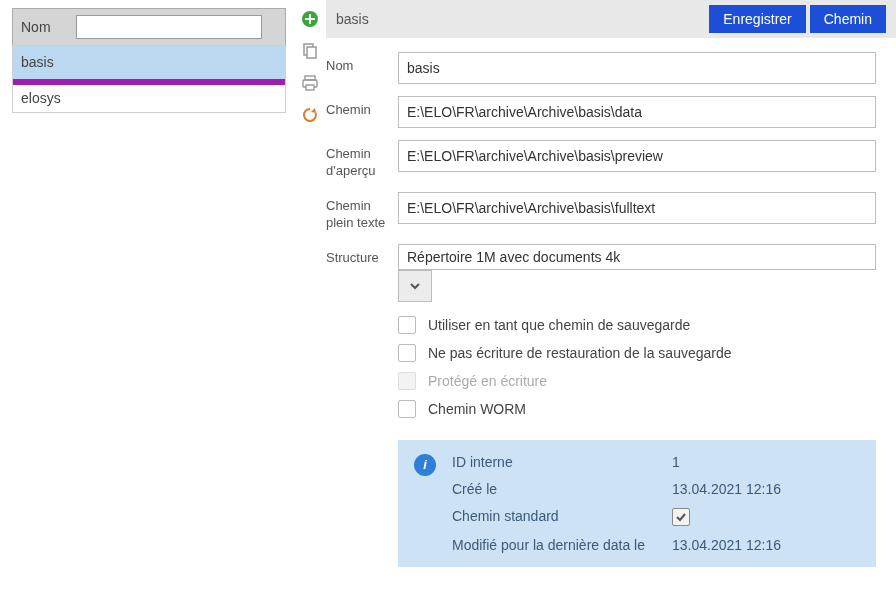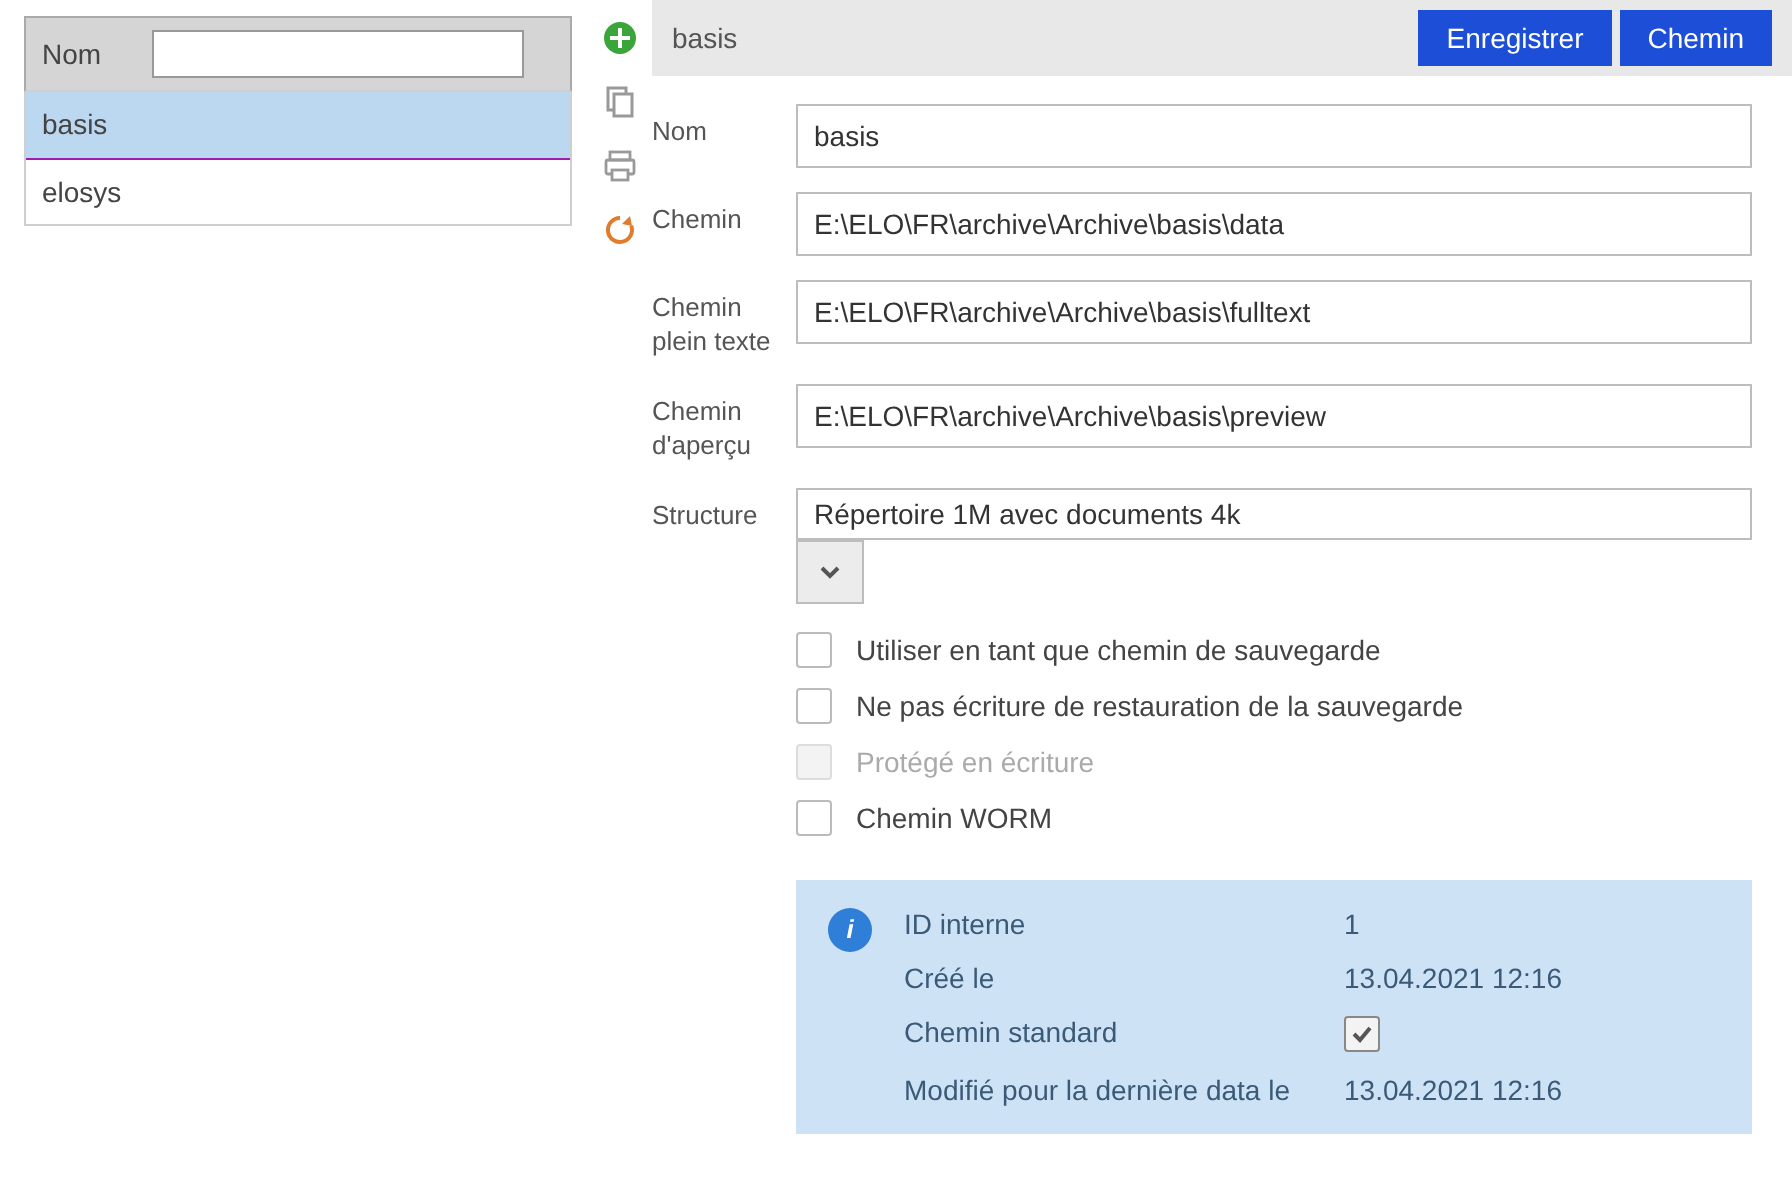--- a/index.html
+++ b/index.html
@@ -6,21 +6,21 @@
   body { background: #fff; font-size: 14px; color: #333; width: 896px; height: 600px; overflow: hidden; display: flex; }
   .left-col { width: 294px; padding: 8px 8px 8px 12px; }
   .icon-col { width: 32px; padding: 8px 0 0 0; display: flex; flex-direction: column; align-items: center; gap: 10px; }
   .right-col { flex: 1; padding: 0; }
   .list-table { border: 1px solid #cfcfcf; border-top: none; }
   .list-header { background: #d5d5d5; border: 1px solid #aaa; border-bottom: 1px solid #cfcfcf; display: flex; align-items: center; height: 38px; padding: 0 8px; }
   .list-header-label { color: #444; font-size: 14px; width: 55px; }
   .list-header input { flex: 0 0 112px; height: 24px; border: 1px solid #999; background: #fff; padding: 2px 4px; font-size: 13px; }
   .list-row { height: 33px; display: flex; align-items: center; padding: 0 8px; color: #444; border-bottom: 1px solid transparent; cursor: pointer; }
   .list-row.selected { background: #bcd7f0; }
-  .list-row + .list-row { border-top: 1px solid #a21caf; }
+  .list-row + .list-row { border-top: 6px solid #a21caf; }
   .icon-col .iconbtn { width: 22px; height: 22px; display: flex; align-items: center; justify-content: center; cursor: pointer; color: #333; }
   .right-header { background: #e8e8e8; height: 38px; display: flex; align-items: center; padding: 0 10px; }
   .right-title { flex: 1; color: #555; font-size: 14px; }
   .btn-primary { background: #1d4ed8; color: #fff; border: none; height: 28px; padding: 0 14px; font-size: 14px; cursor: pointer; margin-left: 4px; }
   .form { padding: 14px 10px 10px 0; }
   .form-row { display: flex; align-items: flex-start; margin-bottom: 12px; }
   .form-row .lbl { width: 72px; padding-top: 6px; color: #555; font-size: 13px; line-height: 1.3; }
   .form-row .field { flex: 1; padding-right: 10px; }
   .form-row input[type=text] { width: 100%; height: 32px; border: 1px solid #bdbdbd; padding: 4px 8px; font-size: 14px; color: #333; }
   .select-wrap { display: flex; flex-direction: column; }
@@ -96,26 +96,26 @@
   <div class="form">
     <div class="form-row">
       <div class="lbl">Nom</div>
       <div class="field"><input type="text" value="basis" style=""></div>
     </div>
     <div class="form-row">
       <div class="lbl">Chemin</div>
       <div class="field"><input type="text" value="E:\ELO\FR\archive\Archive\basis\data" style=""></div>
     </div>
     <div class="form-row">
+      <div class="lbl">Chemin d'aperçu</div>
+      <div class="field"><input type="text" value="E:\ELO\FR\archive\Archive\basis\preview" style=""></div>
+    </div>
+    <div class="form-row">
       <div class="lbl">Chemin plein texte</div>
       <div class="field"><input type="text" value="E:\ELO\FR\archive\Archive\basis\fulltext" style=""></div>
-    </div>
-    <div class="form-row">
-      <div class="lbl">Chemin d'aperçu</div>
-      <div class="field"><input type="text" value="E:\ELO\FR\archive\Archive\basis\preview" style=""></div>
     </div>
     <div class="form-row">
       <div class="lbl">Structure</div>
       <div class="field">
         <div class="select-wrap">
           <input type="text" readonly="" value="Répertoire 1M avec documents 4k" style="">
           <div class="drop">
             <svg width="12" height="12" viewBox="0 0 12 12">
                 <path d="M2 4 L6 8 L10 4" fill="none" stroke="#555" stroke-width="2"></path>
               </svg>

